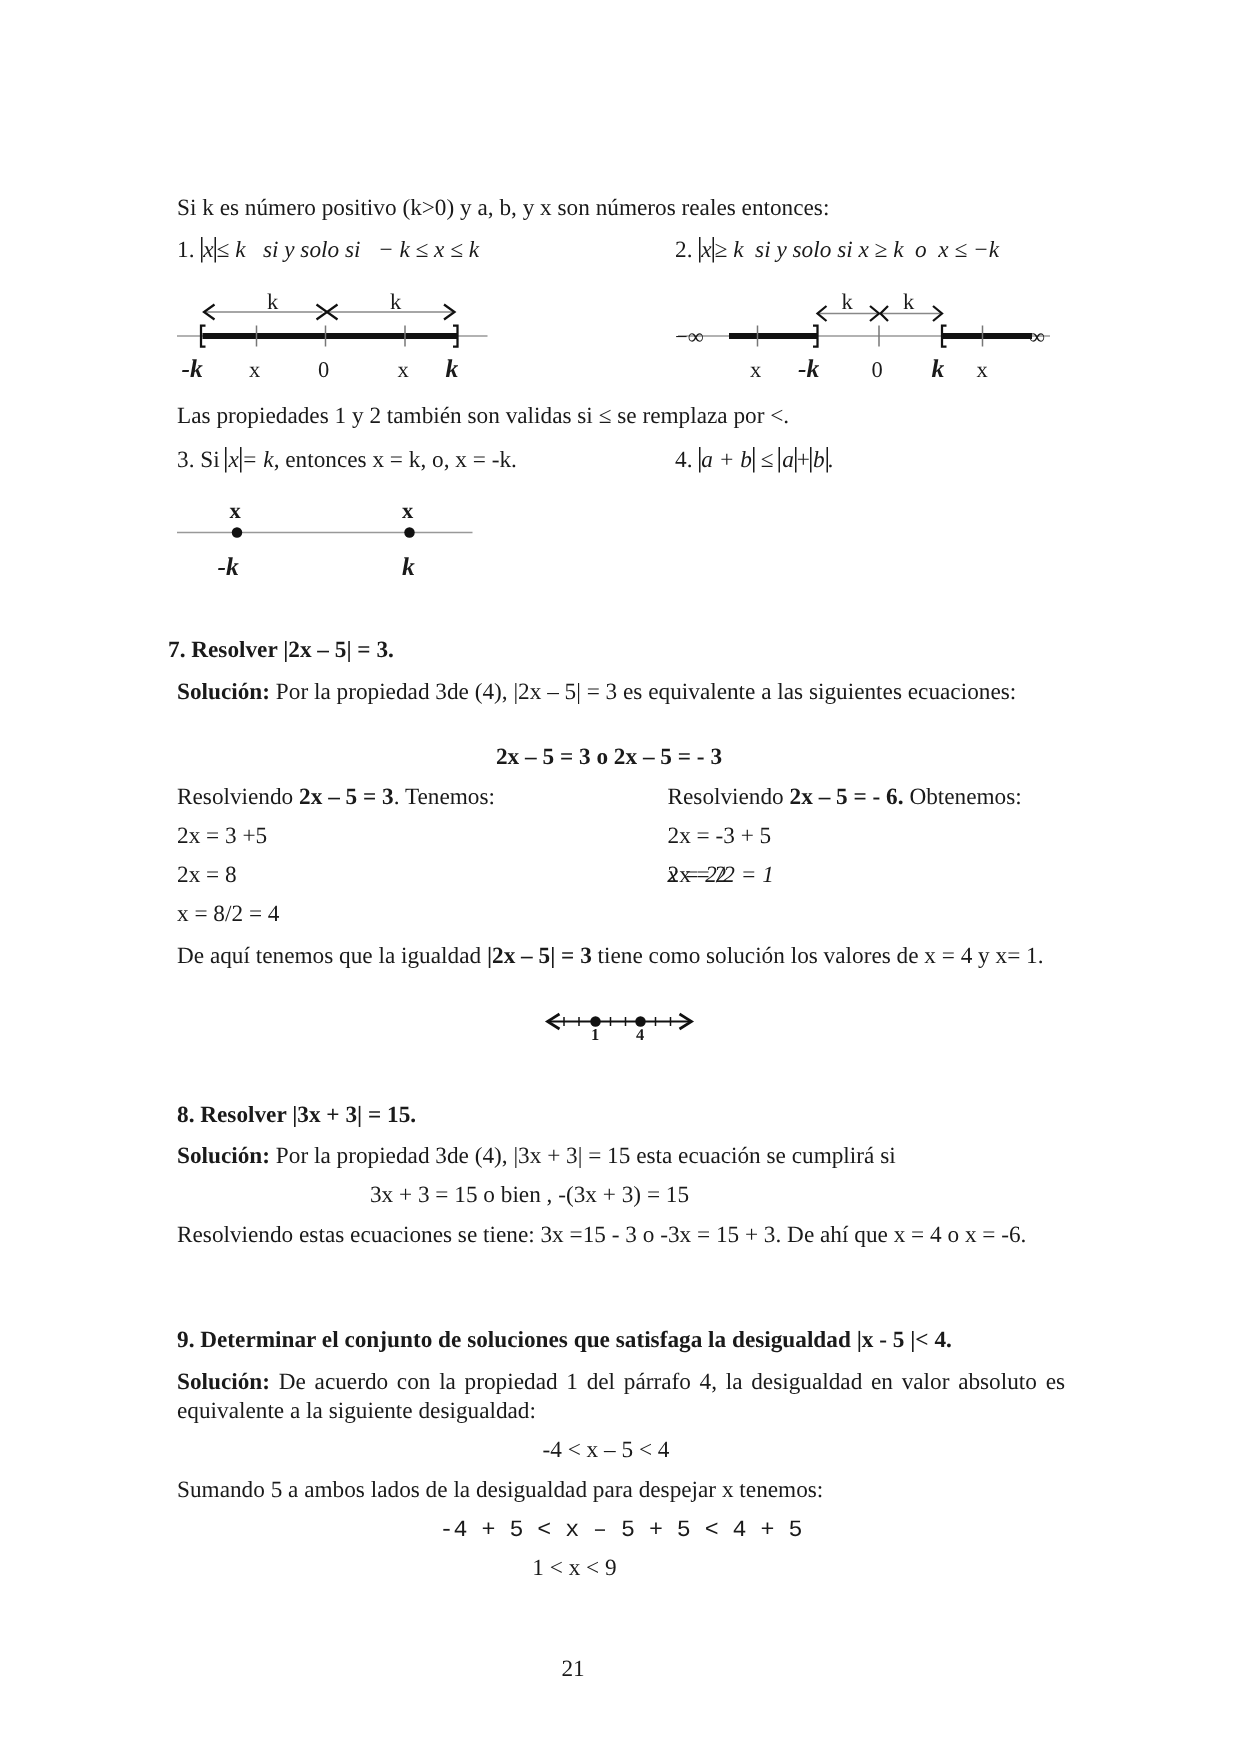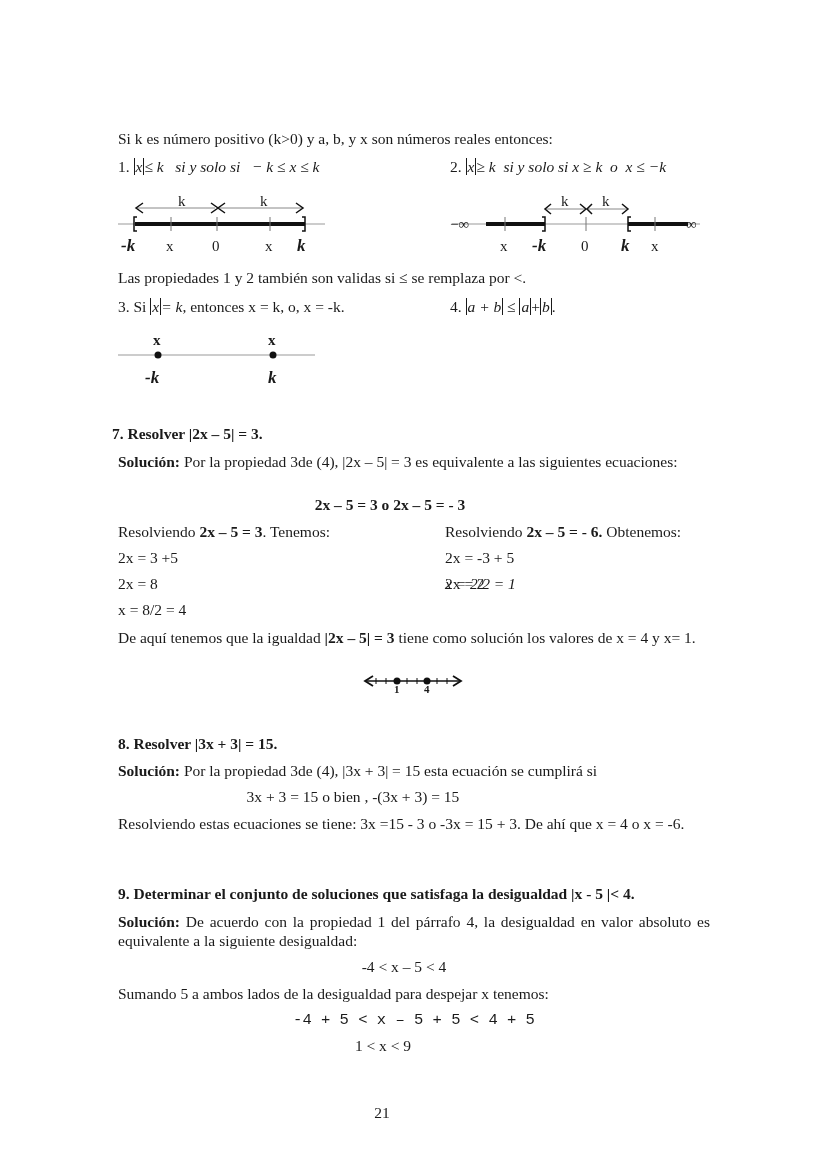--- a/index.html
+++ b/index.html
@@ -102,21 +102,21 @@
   <text x="153" y="345" font-size="15" font-weight="bold">x</text>
   <text x="268" y="345" font-size="15" font-weight="bold">x</text>
   <text x="145" y="383" font-size="17" font-weight="bold" font-style="italic">-k</text>
   <text x="268" y="383" font-size="17" font-weight="bold" font-style="italic">k</text>
 </svg>
 
 <div class="abs b" style="left:102px;top:425px;margin-left:10px;">7.  Resolver |2x – 5| = 3.</div>
 <div class="abs j" style="left:118px;top:452px;width:592px;white-space:normal;line-height:19px;">
   <span class="b">Solución:</span><span> Por la propiedad 3de (4), |2x – 5| = 3 es equivalente a las siguientes ecuaciones:</span>
 </div>
-<div class="abs b" style="left:0;width:780px;text-align:center;top:496px;">2x – 5 = 3 o 2x – 5 = - 3</div>
+<div class="abs b" style="left:0;width:780px;text-align:center;top:496px;padding-left:16px;">2x – 5 = 3 o 2x – 5 = - 3</div>
 
 <div class="abs" style="left:118px;top:523px;">
   <span>Resolviendo </span><span class="b">2x – 5 = 3</span><span>. Tenemos:</span>
 </div>
 <div class="abs" style="left:118px;top:549px;">2x = 3 +5</div>
 <div class="abs" style="left:118px;top:575px;">2x = 8</div>
 <div class="abs" style="left:118px;top:601px;">x = 8/2 = 4</div>
 
 <div class="abs" style="left:445px;top:523px;">
   <span>Resolviendo </span><span class="b">2x – 5 = - 6.</span><span> Obtenemos:</span>

